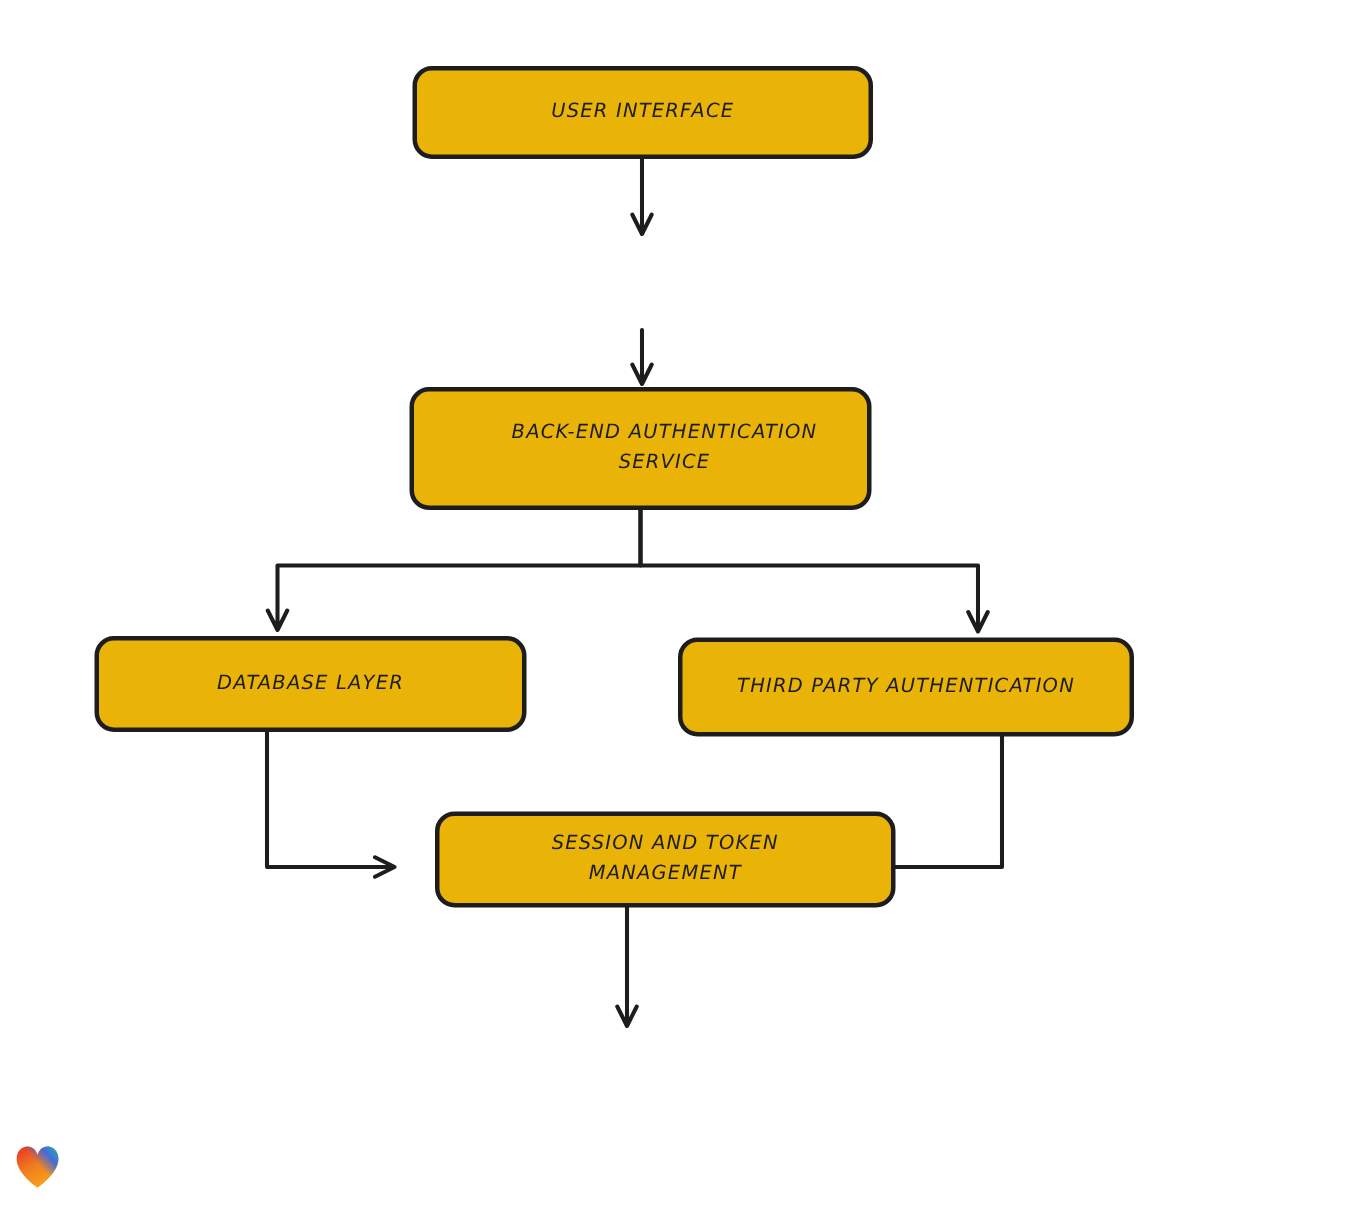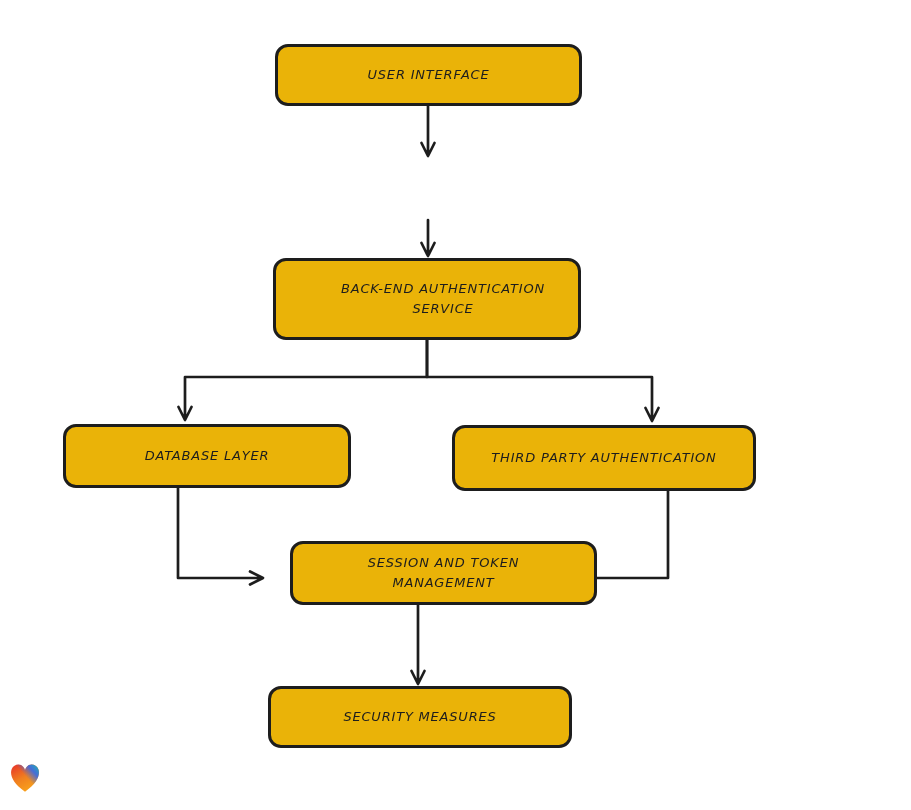--- a/index.html
+++ b/index.html
@@ -99,23 +99,20 @@
   </div>
 
   <div class="node one-line node-third-party-auth">
     <span class="label">THIRD PARTY AUTHENTICATION</span>
   </div>
 
   <div class="node node-session-token">
     <span class="label">SESSION AND TOKEN MANAGEMENT</span>
   </div>
 
-  <div class="node one-line node-security-measures">
-    <span class="label">SECURITY MEASURES</span>
-  </div>
 
   <div class="logo">
     <svg viewBox="0 0 32 30" xmlns="http://www.w3.org/2000/svg">
       <defs>
         <linearGradient id="heartBase" x1="0%" y1="0%" x2="55%" y2="100%">
           <stop offset="0%" stop-color="#e8312a"></stop>
           <stop offset="55%" stop-color="#f07f1f"></stop>
           <stop offset="100%" stop-color="#f8a11c"></stop>
         </linearGradient>
         <linearGradient id="heartCool" x1="100%" y1="0%" x2="30%" y2="60%">

